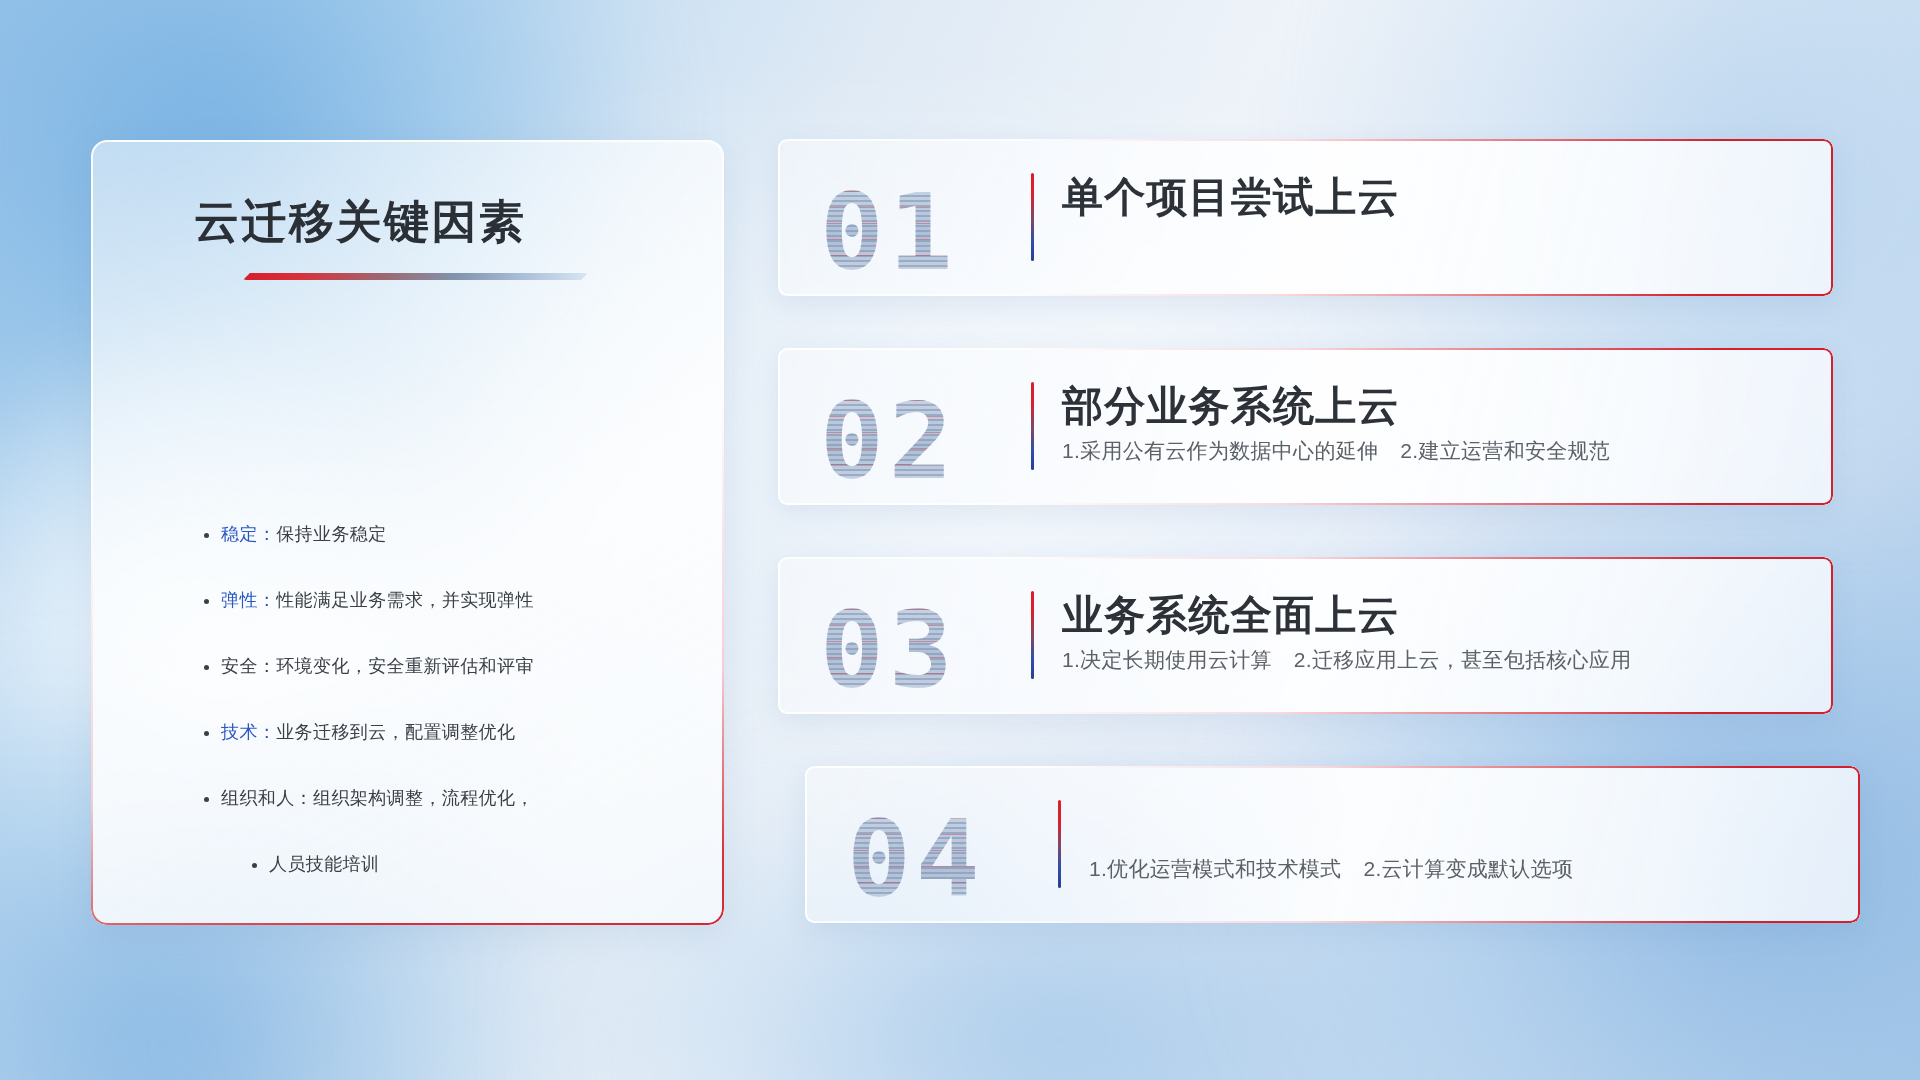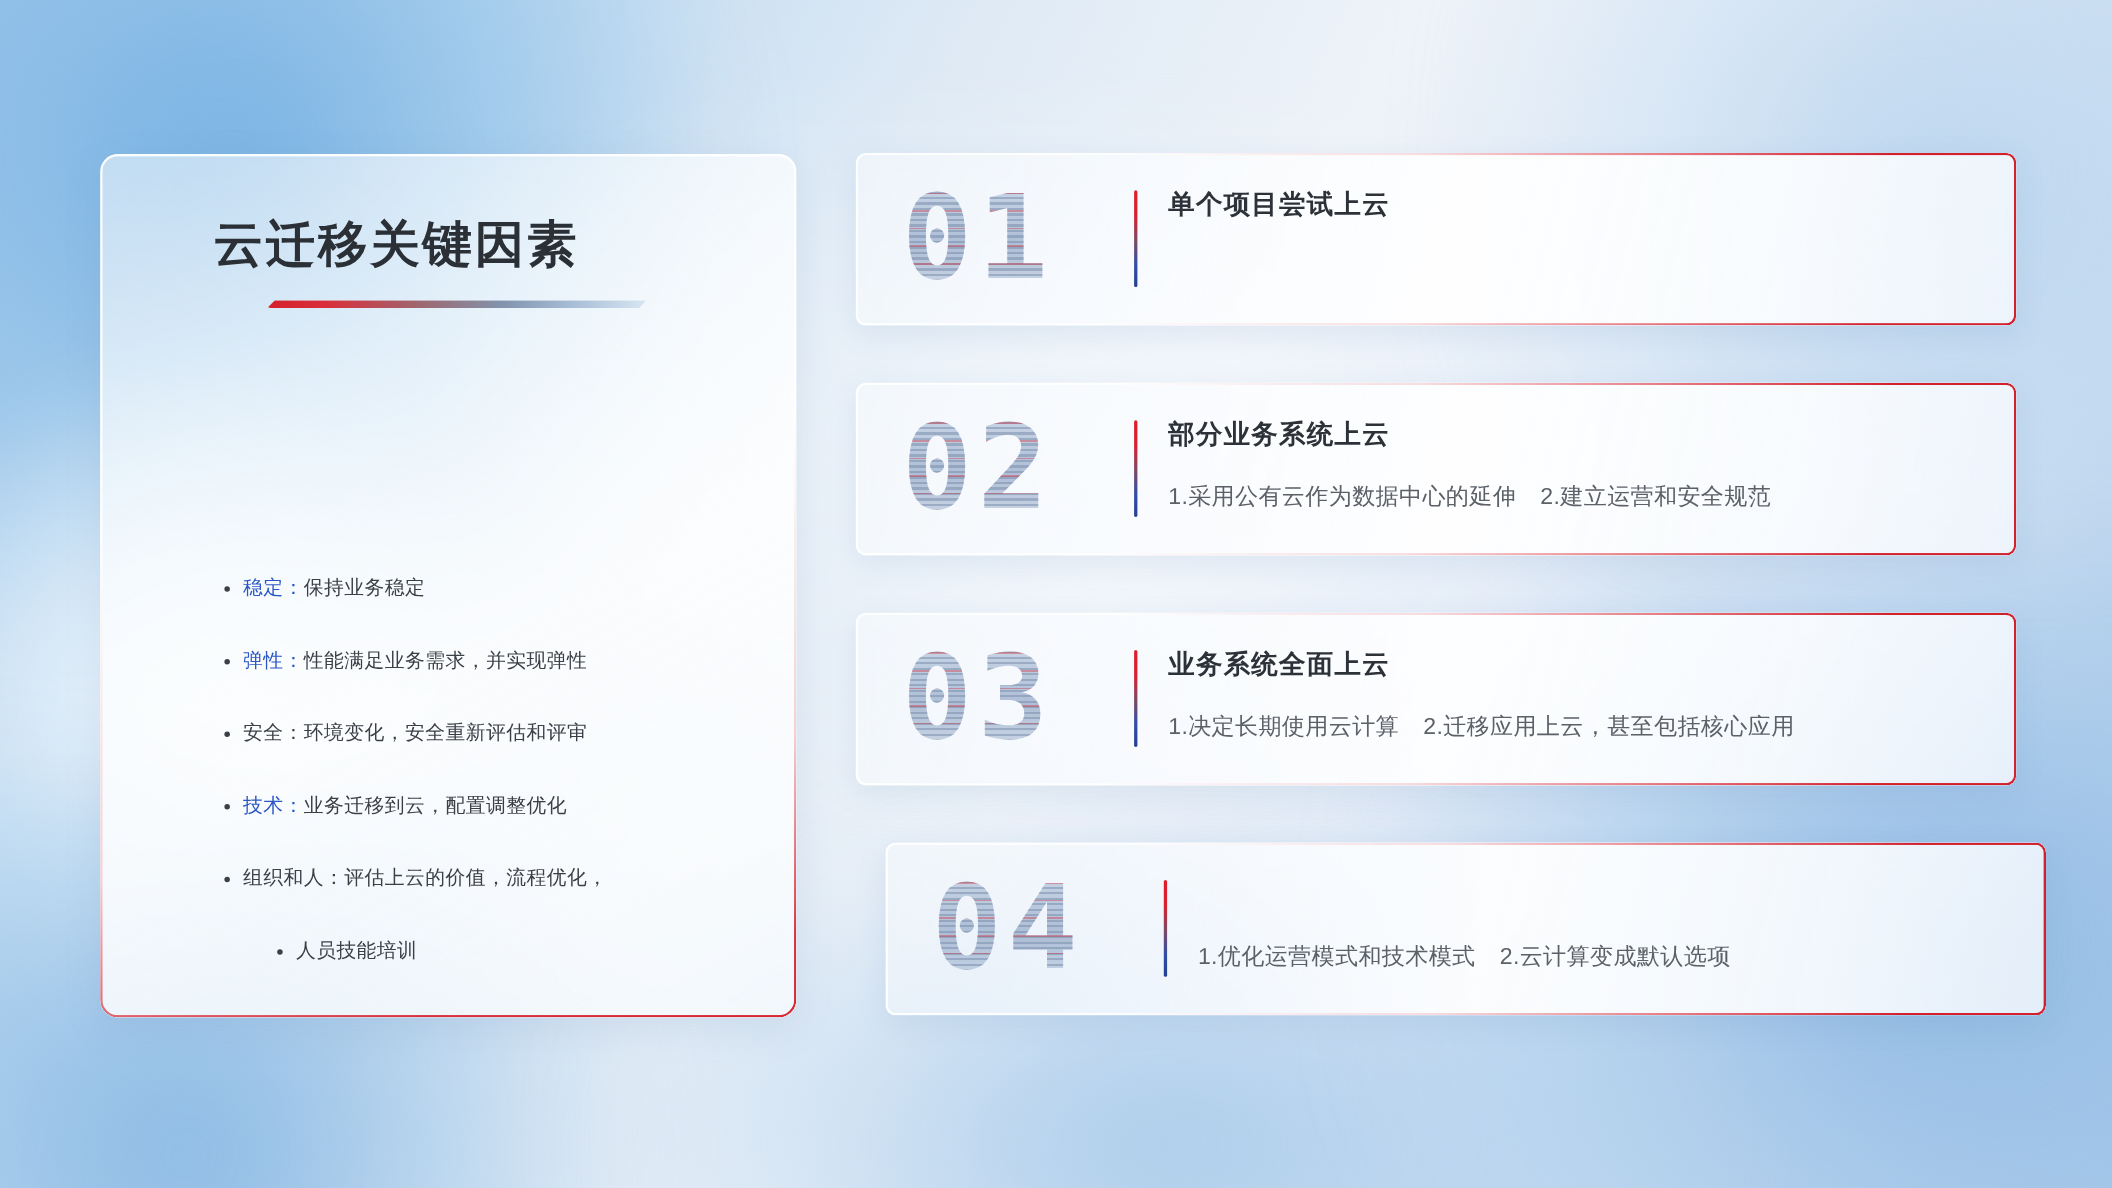--- a/index.html
+++ b/index.html
@@ -131,21 +131,21 @@
         rgba(210,32,45,1) 100%);
     -webkit-mask:linear-gradient(#000 0 0) content-box,linear-gradient(#000 0 0);
     -webkit-mask-composite:xor; mask-composite:exclude;
   }
   #card-1{ top:139px; }
   #card-2{ top:348px; }
   #card-3{ top:557px; }
   #card-4{ top:766px;margin-left:27px; }
 
   .big-num{
-    position:absolute; left:42px; top:20px;
+    position:absolute; left:42px; top:36px;
     width:200px; height:116px;
     font-size:106px; font-weight:800; line-height:116px;
     letter-spacing:5px;
     font-family:"DejaVu Sans Mono","Liberation Mono",monospace;
     color:transparent;
     background-image:
       repeating-linear-gradient(180deg,
         rgba(120,140,170,.52) 0px, rgba(120,140,170,.52) 2px,
         rgba(255,255,255,0) 2px, rgba(255,255,255,0) 5px),
       linear-gradient(180deg,rgba(190,205,225,.75) 0%,rgba(150,170,200,.75) 55%,rgba(185,200,220,.55) 100%);
@@ -163,21 +163,21 @@
     pointer-events:none;
   }
 
   .accent-bar{
     position:absolute; left:253px; top:34px; width:3px; height:88px;
     background:linear-gradient(180deg,#e01d2b 0%,#d8212f 26%,#7d4a64 52%,#2f4ea8 78%,#24408f 100%);
     border-radius:2px;
   }
   .card-title{
     position:absolute; left:284px; top:31px;
-    font-size:24px; font-weight:700; color:#2d3138;
+    font-size:41px; font-weight:700; color:#2d3138;
     letter-spacing:1.2px; white-space:nowrap;
   }
   .card-sub{
     position:absolute; left:284px; top:89px;
     font-size:21px; color:#5c6168; letter-spacing:.3px; white-space:nowrap;
   }
   .card-sub .gap{ display:inline-block; width:22px; }
 </style>
 </head>
 <body>
@@ -196,21 +196,21 @@
 <div id="stage">
 
   <section id="left-panel">
     <h1 class="panel-title">云迁移关键因素</h1>
     <div class="title-rule"></div>
     <ul class="factor-list">
         <li class="factor"><span class="k">稳定：</span><span class="v">保持业务稳定</span></li>
         <li class="factor"><span class="k">弹性：</span><span class="v">性能满足业务需求，并实现弹性</span></li>
         <li class="factor"><span class="k plain">安全：</span><span class="v">环境变化，安全重新评估和评审</span></li>
         <li class="factor"><span class="k">技术：</span><span class="v">业务迁移到云，配置调整优化</span></li>
-        <li class="factor"><span class="k plain">组织和人：</span><span class="v">评估上云的价值，流程优化，</span></li>
+        <li class="factor"><span class="k plain">组织和人：</span><span class="v">组织架构调整，流程优化，</span></li>
         <li class="factor"><span class="v">人员技能培训</span></li>
       </ul>
   </section>
 
   <section id="card-1" class="step-card">
       <div class="big-num" data-ghost="01">01</div>
       <div class="accent-bar"></div>
       <div class="card-title">单个项目尝试上云</div>
     </section>
   <section id="card-2" class="step-card">

